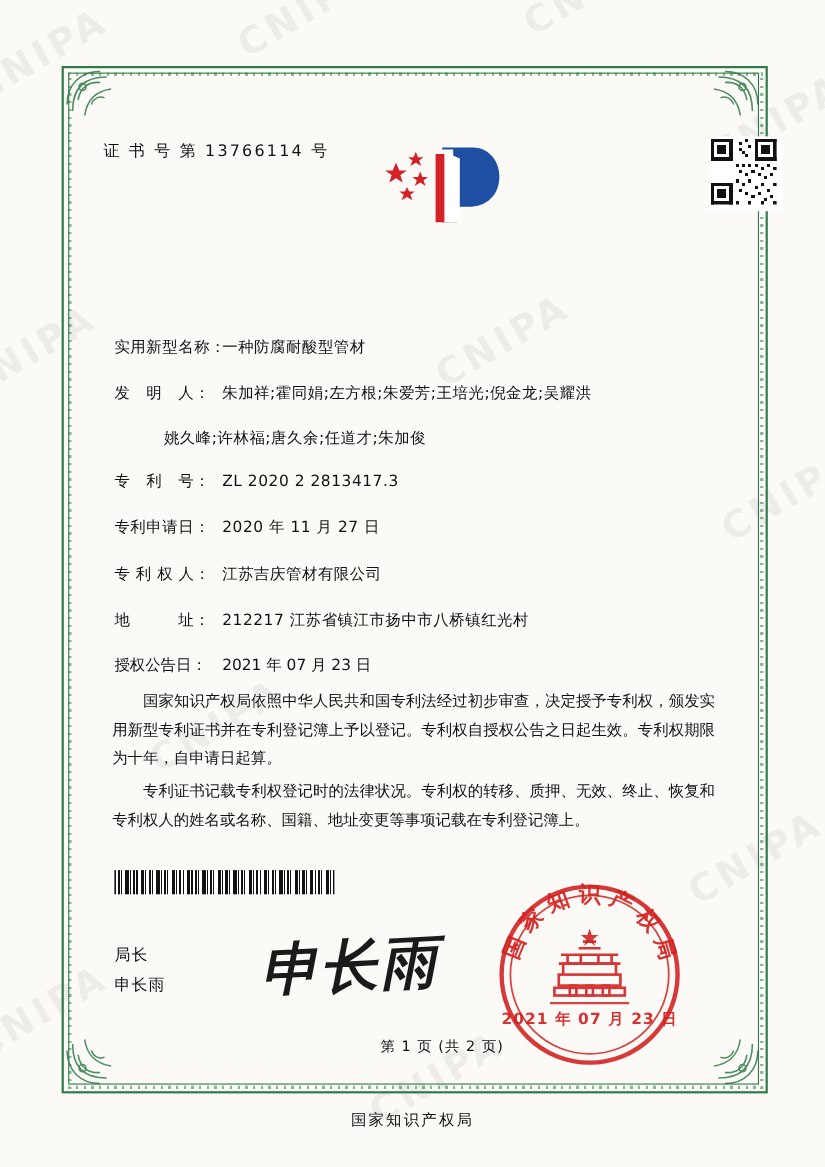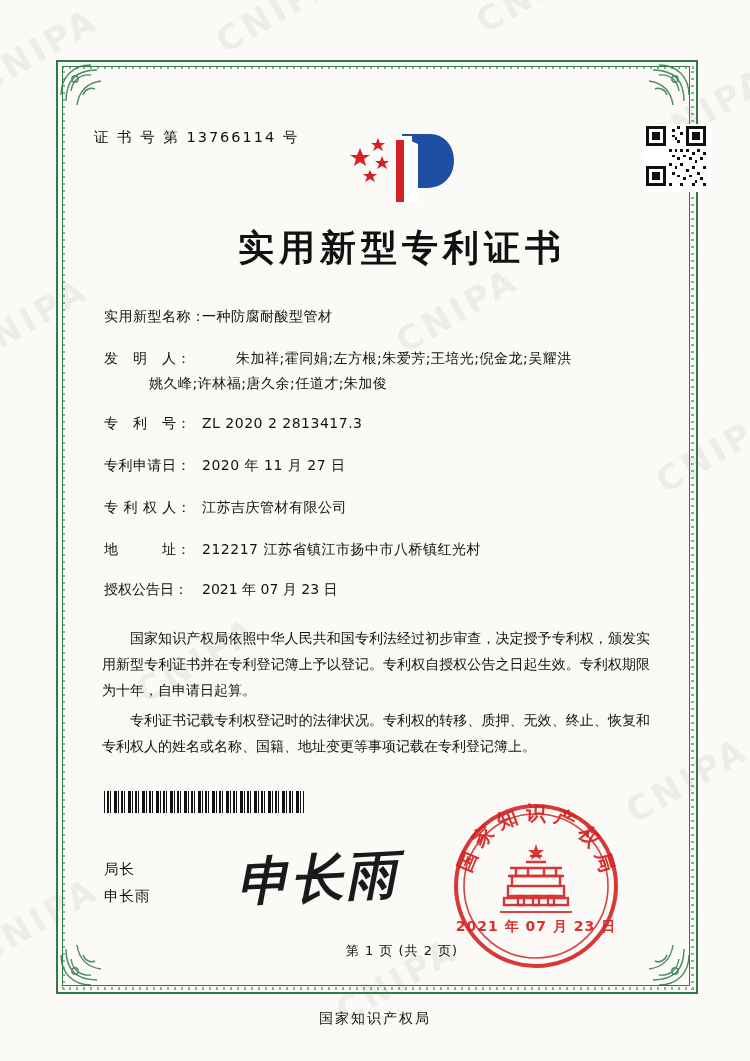--- a/index.html
+++ b/index.html
@@ -165,21 +165,21 @@
   }
   .row .lbl {
     white-space: pre;
     flex: 0 0 auto;
     letter-spacing: .5px;
   }
   .row .val {
     flex: 1 1 auto;
     letter-spacing: .5px;
   }
-  .row.tight { margin-bottom: 6px; gap: 34px; }
+  .row.tight { margin-bottom: 21px; }
   .subline {
     margin-left: 45px;
     margin-bottom: 20px;
     letter-spacing: .5px;
     font-size: 14px;
   }
   .lbl-w { width: 98px; display:inline-block; }
 
   .row-split { display: flex; margin-bottom: 18px; flex-direction: column; }
   .row-split .half { display: flex; }
@@ -425,21 +425,20 @@
           <rect x="17" y="19" width="1" height="1"></rect>
             <rect x="19" y="18" width="1" height="1"></rect>
           <rect x="8" y="20" width="1" height="1"></rect>
             <rect x="12" y="20" width="1" height="1"></rect>
           <rect x="16" y="20" width="1" height="1"></rect>
             <rect x="20" y="20" width="1" height="1"></rect>
         </g>
       </svg>
     </div>
 
-    <div class="cert-title">实用新型专利证书</div>
 
     <div class="fields">
 
       <div class="row">
         <span class="lbl lbl-w">实用新型名称：</span>
         <span class="val">一种防腐耐酸型管材</span>
       </div>
 
       <div class="row tight">
         <span class="lbl lbl-w">发　明　人：</span>

